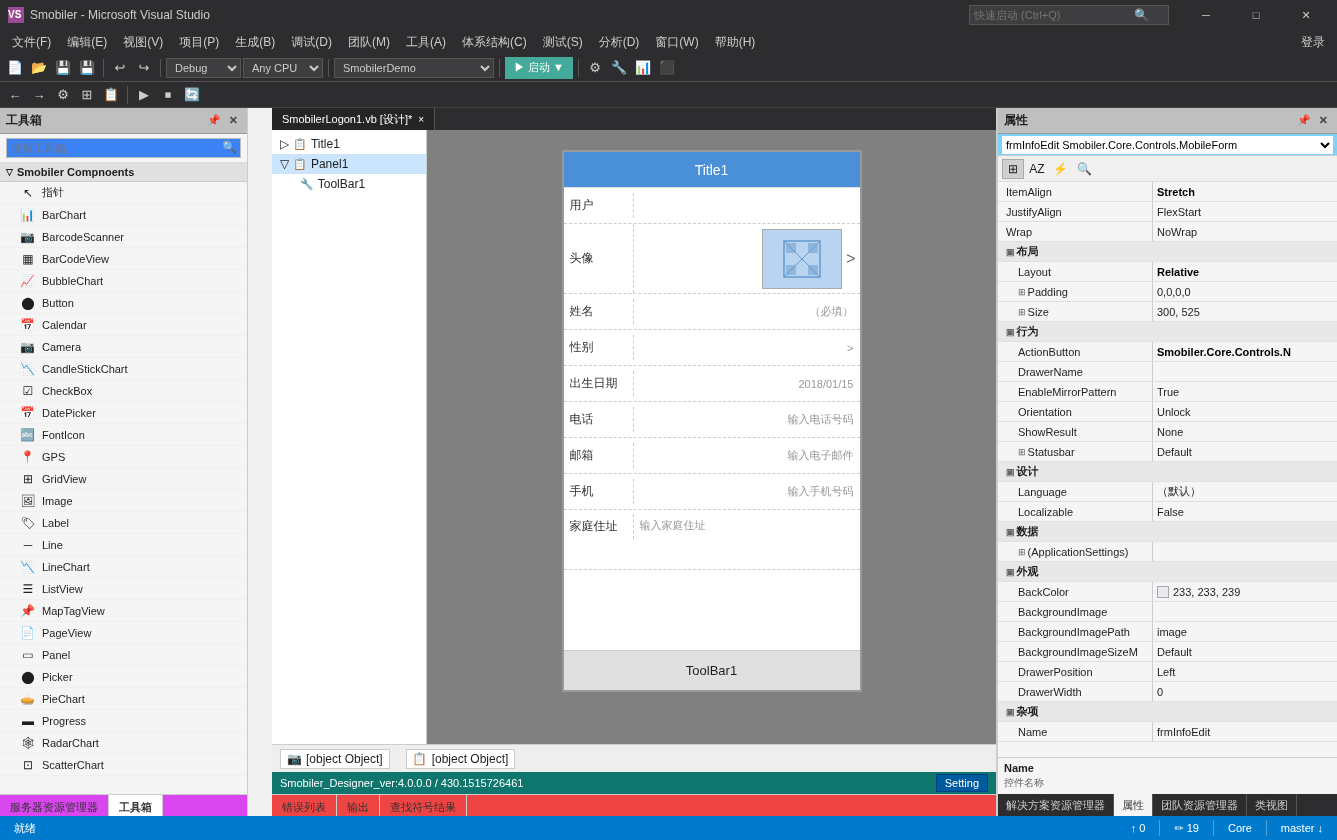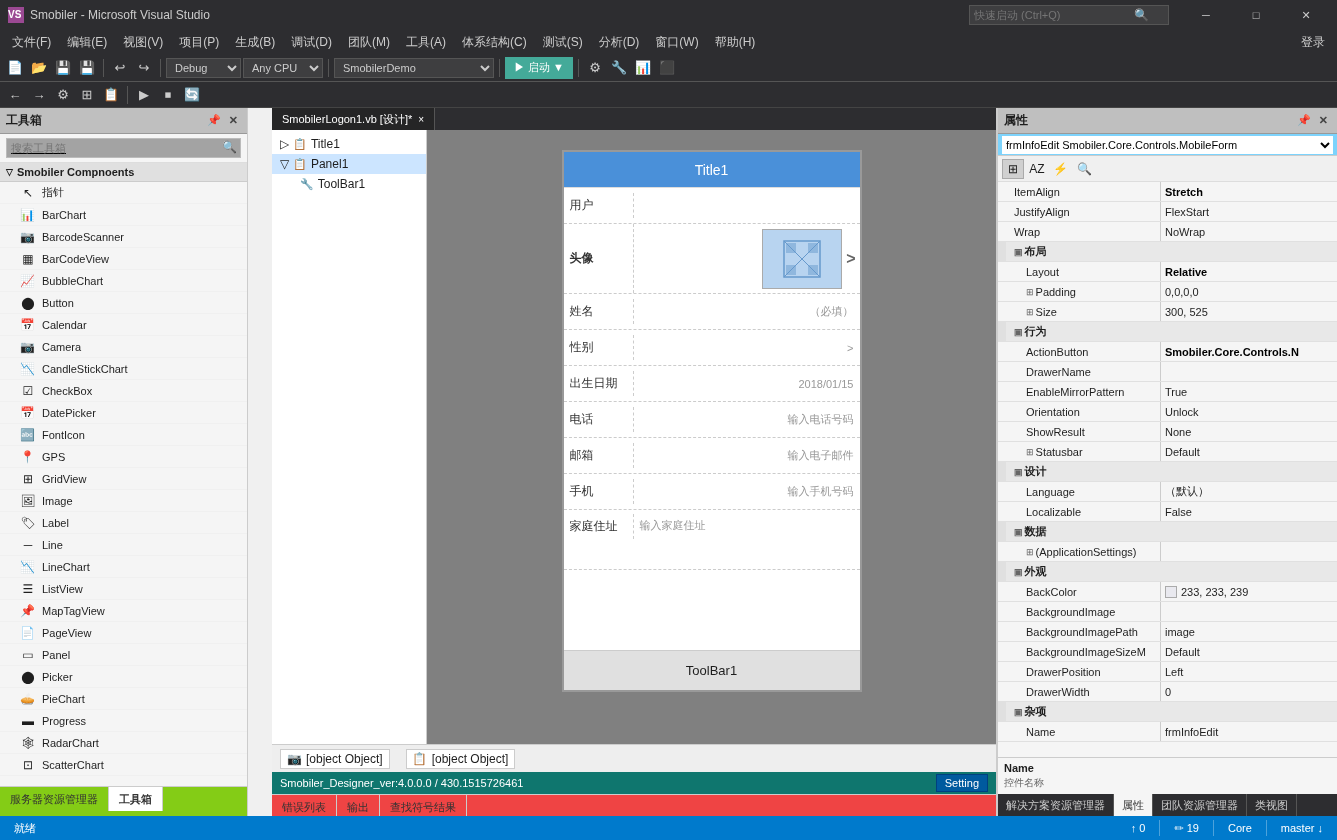--- a/index.html
+++ b/index.html
@@ -135,22 +135,21 @@
       padding: 4px 6px;
       background: #f5f5f5;
       border-bottom: 1px solid #ddd;
     }
     #toolbox-search input {
       width: 100%;
       height: 20px;
       border: 1px solid #bbb;
       padding: 0 20px 0 4px;
       font-size: 11px;
-      background: #a3a3a3;
-      text-decoration: underline;
+      background: #3b82f6;
     }
     #toolbox-content {
       flex: 1;
       overflow-y: auto;
       overflow-x: hidden;
     }
     .toolbox-group-header {
       background: #e0e0e0;
       padding: 3px 6px;
       font-size: 11px;
@@ -248,21 +247,20 @@
     .props-tb-btn:hover, .props-tb-btn.active { background: #d0d0d0; border-color: #aaa; }
     #props-content {
       flex: 1;
       overflow-y: auto;
       font-size: 11px;
     }
     .prop-row {
       display: flex;
       height: 20px;
       border-bottom: 1px solid #e0e0e0;
-      padding-left: 8px;
     }
     .prop-name {
       width: 155px;
       padding: 2px 4px 2px 8px;
       border-right: 1px solid #ccc;
       overflow: hidden;
       text-overflow: ellipsis;
       white-space: nowrap;
       display: flex;
       align-items: center;
@@ -347,21 +345,20 @@
       font-size: 11px;
       color: #999;
       display: flex;
       align-items: center;
       justify-content: flex-end;
     }
     #phone-avatar-area {
       display: flex;
       border-bottom: 1px dashed #ccc;
       min-height: 70px;
-      font-weight: bold;
     }
     #phone-avatar-label {
       width: 70px;
       padding: 4px 6px;
       font-size: 12px;
       color: #333;
       border-right: 1px dashed #ccc;
       display: flex;
       align-items: center;
     }
@@ -696,21 +693,21 @@
         <div class="toolbox-item">
           <span class="item-icon">🕸</span>
           <span>RadarChart</span>
         </div>
         <div class="toolbox-item">
           <span class="item-icon">⊡</span>
           <span>ScatterChart</span>
         </div>
       </div>
 
-      <div style="height:30px;background:#84cc16;border-top:1px solid #ccc;display:flex;">
+      <div style="height:22px;background:#d946ef;border-top:1px solid #ccc;display:flex;">
         <div class="bottom-output-tab">服务器资源管理器</div>
         <div class="bottom-output-tab" style="background:#fff;font-weight:bold;">工具箱</div>
       </div>
     </div>
 
     <div id="content-area">
 
       <div id="editor-panel">
 
         <div id="center-tabs">

